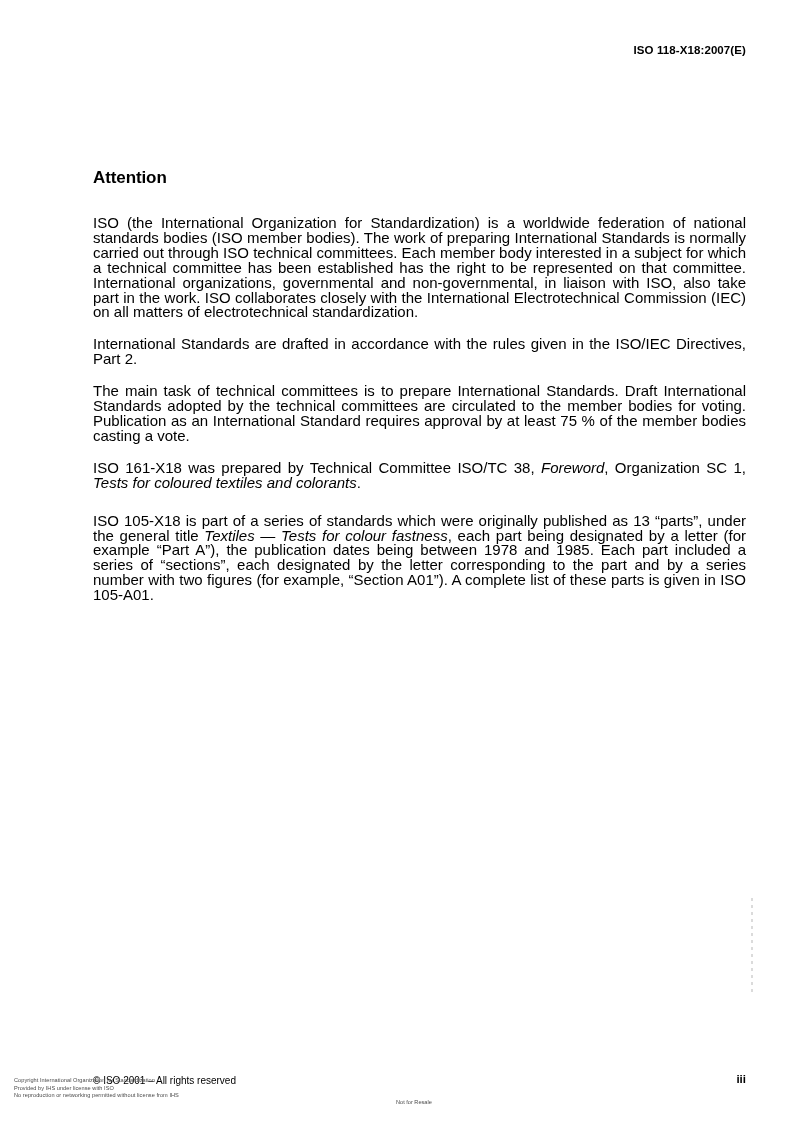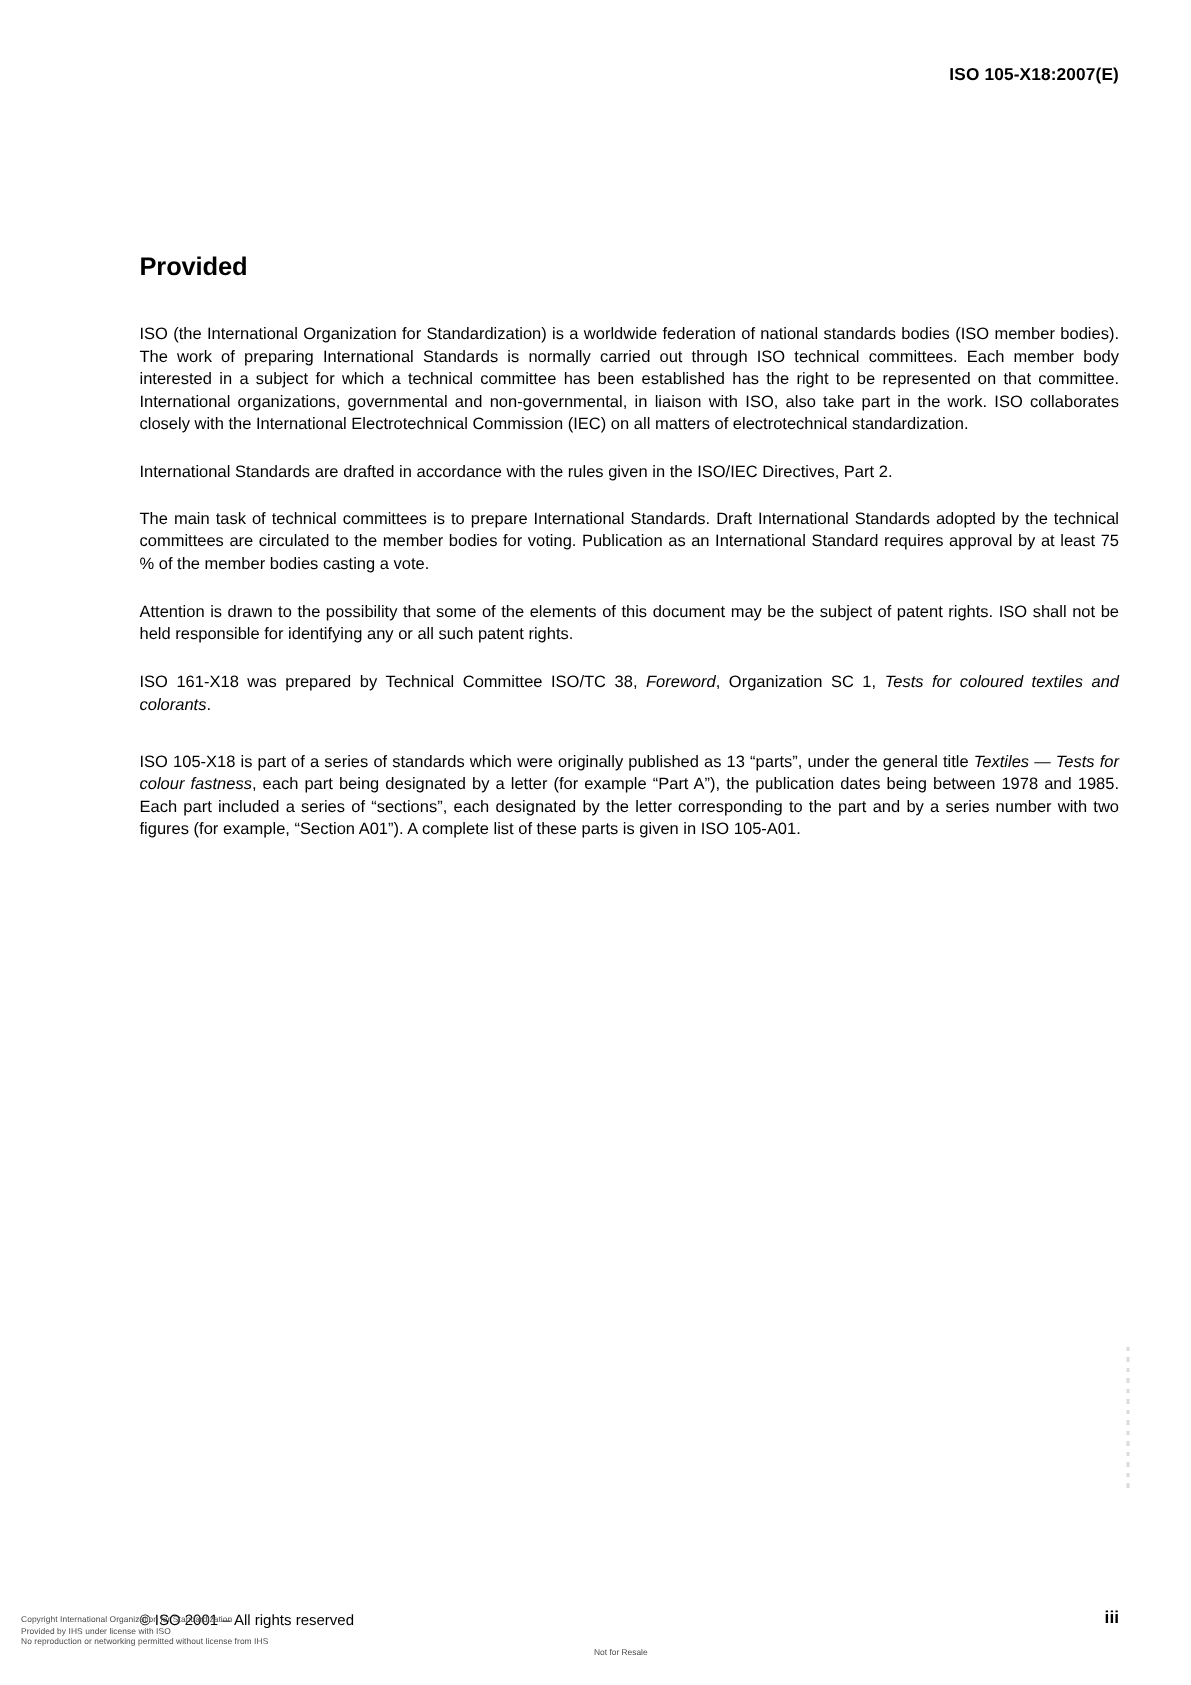--- a/index.html
+++ b/index.html
@@ -41,21 +41,21 @@
   }
 
   h1.section-title {
     font-size: 17px;
     font-weight: bold;
     margin: 0 0 28px 0;
     letter-spacing: -0.1px;
   }
 
   p.body-par {
-    font-size: 11px;
+    font-size: 15px;
     line-height: 14.9px;
     text-align: justify;
     margin: 0 0 17px 0;
     hyphens: none;
   }
   p.body-par:last-child { margin-bottom: 0; margin-top: 23px; }
 
   .it { font-style: italic; }
 
   
@@ -108,30 +108,29 @@
     font-size: 5.6px;
     color: #4a4a4a;
     white-space: nowrap;
   }
 </style>
 </head>
 <body>
 
 <div class="page">
 
-  <div class="doc-header">ISO 105-X18:2007(E)</div>
+  <div class="doc-header">ISO 118-X18:2007(E)</div>
 
   <div class="content">
 
-    <h1 class="section-title">Provided</h1>
+    <h1 class="section-title">Attention</h1>
 
     <p class="body-par"><span>ISO (the International Organization for Standardization) is a worldwide federation of national standards bodies (ISO member bodies). The work of preparing International Standards is normally carried out through ISO technical committees. Each member body interested in a subject for which a technical committee has been established has the right to be represented on that committee. International organizations, governmental and non-governmental, in liaison with ISO, also take part in the work. ISO collaborates closely with the International Electrotechnical Commission (IEC) on all matters of electrotechnical standardization.</span></p>
     <p class="body-par"><span>International Standards are drafted in accordance with the rules given in the ISO/IEC Directives, Part 2.</span></p>
     <p class="body-par"><span>The main task of technical committees is to prepare International Standards. Draft International Standards adopted by the technical committees are circulated to the member bodies for voting. Publication as an International Standard requires approval by at least 75 % of the member bodies casting a vote.</span></p>
-    <p class="body-par"><span>Attention is drawn to the possibility that some of the elements of this document may be the subject of patent rights. ISO shall not be held responsible for identifying any or all such patent rights.</span></p>
     <p class="body-par"><span>ISO 161-X18 was prepared by Technical Committee ISO/TC 38, </span><span class="it">Foreword</span><span>, Organization SC 1, </span><span class="it">Tests for coloured textiles and colorants</span><span>.</span></p>
     <p class="body-par"><span>ISO 105-X18 is part of a series of standards which were originally published as 13 “parts”, under the general title </span><span class="it">Textiles — Tests for colour fastness</span><span>, each part being designated by a letter (for example “Part A”), the publication dates being between 1978 and 1985. Each part included a series of “sections”, each designated by the letter corresponding to the part and by a series number with two figures (for example, “Section A01”). A complete list of these parts is given in ISO 105-A01.</span></p>
 
   </div>
 
   <div class="margin-artifact"></div>
 
   <div class="footer-copyright">© ISO 2001 – All rights reserved</div>
 
   <div class="footer-pageno">iii</div>

